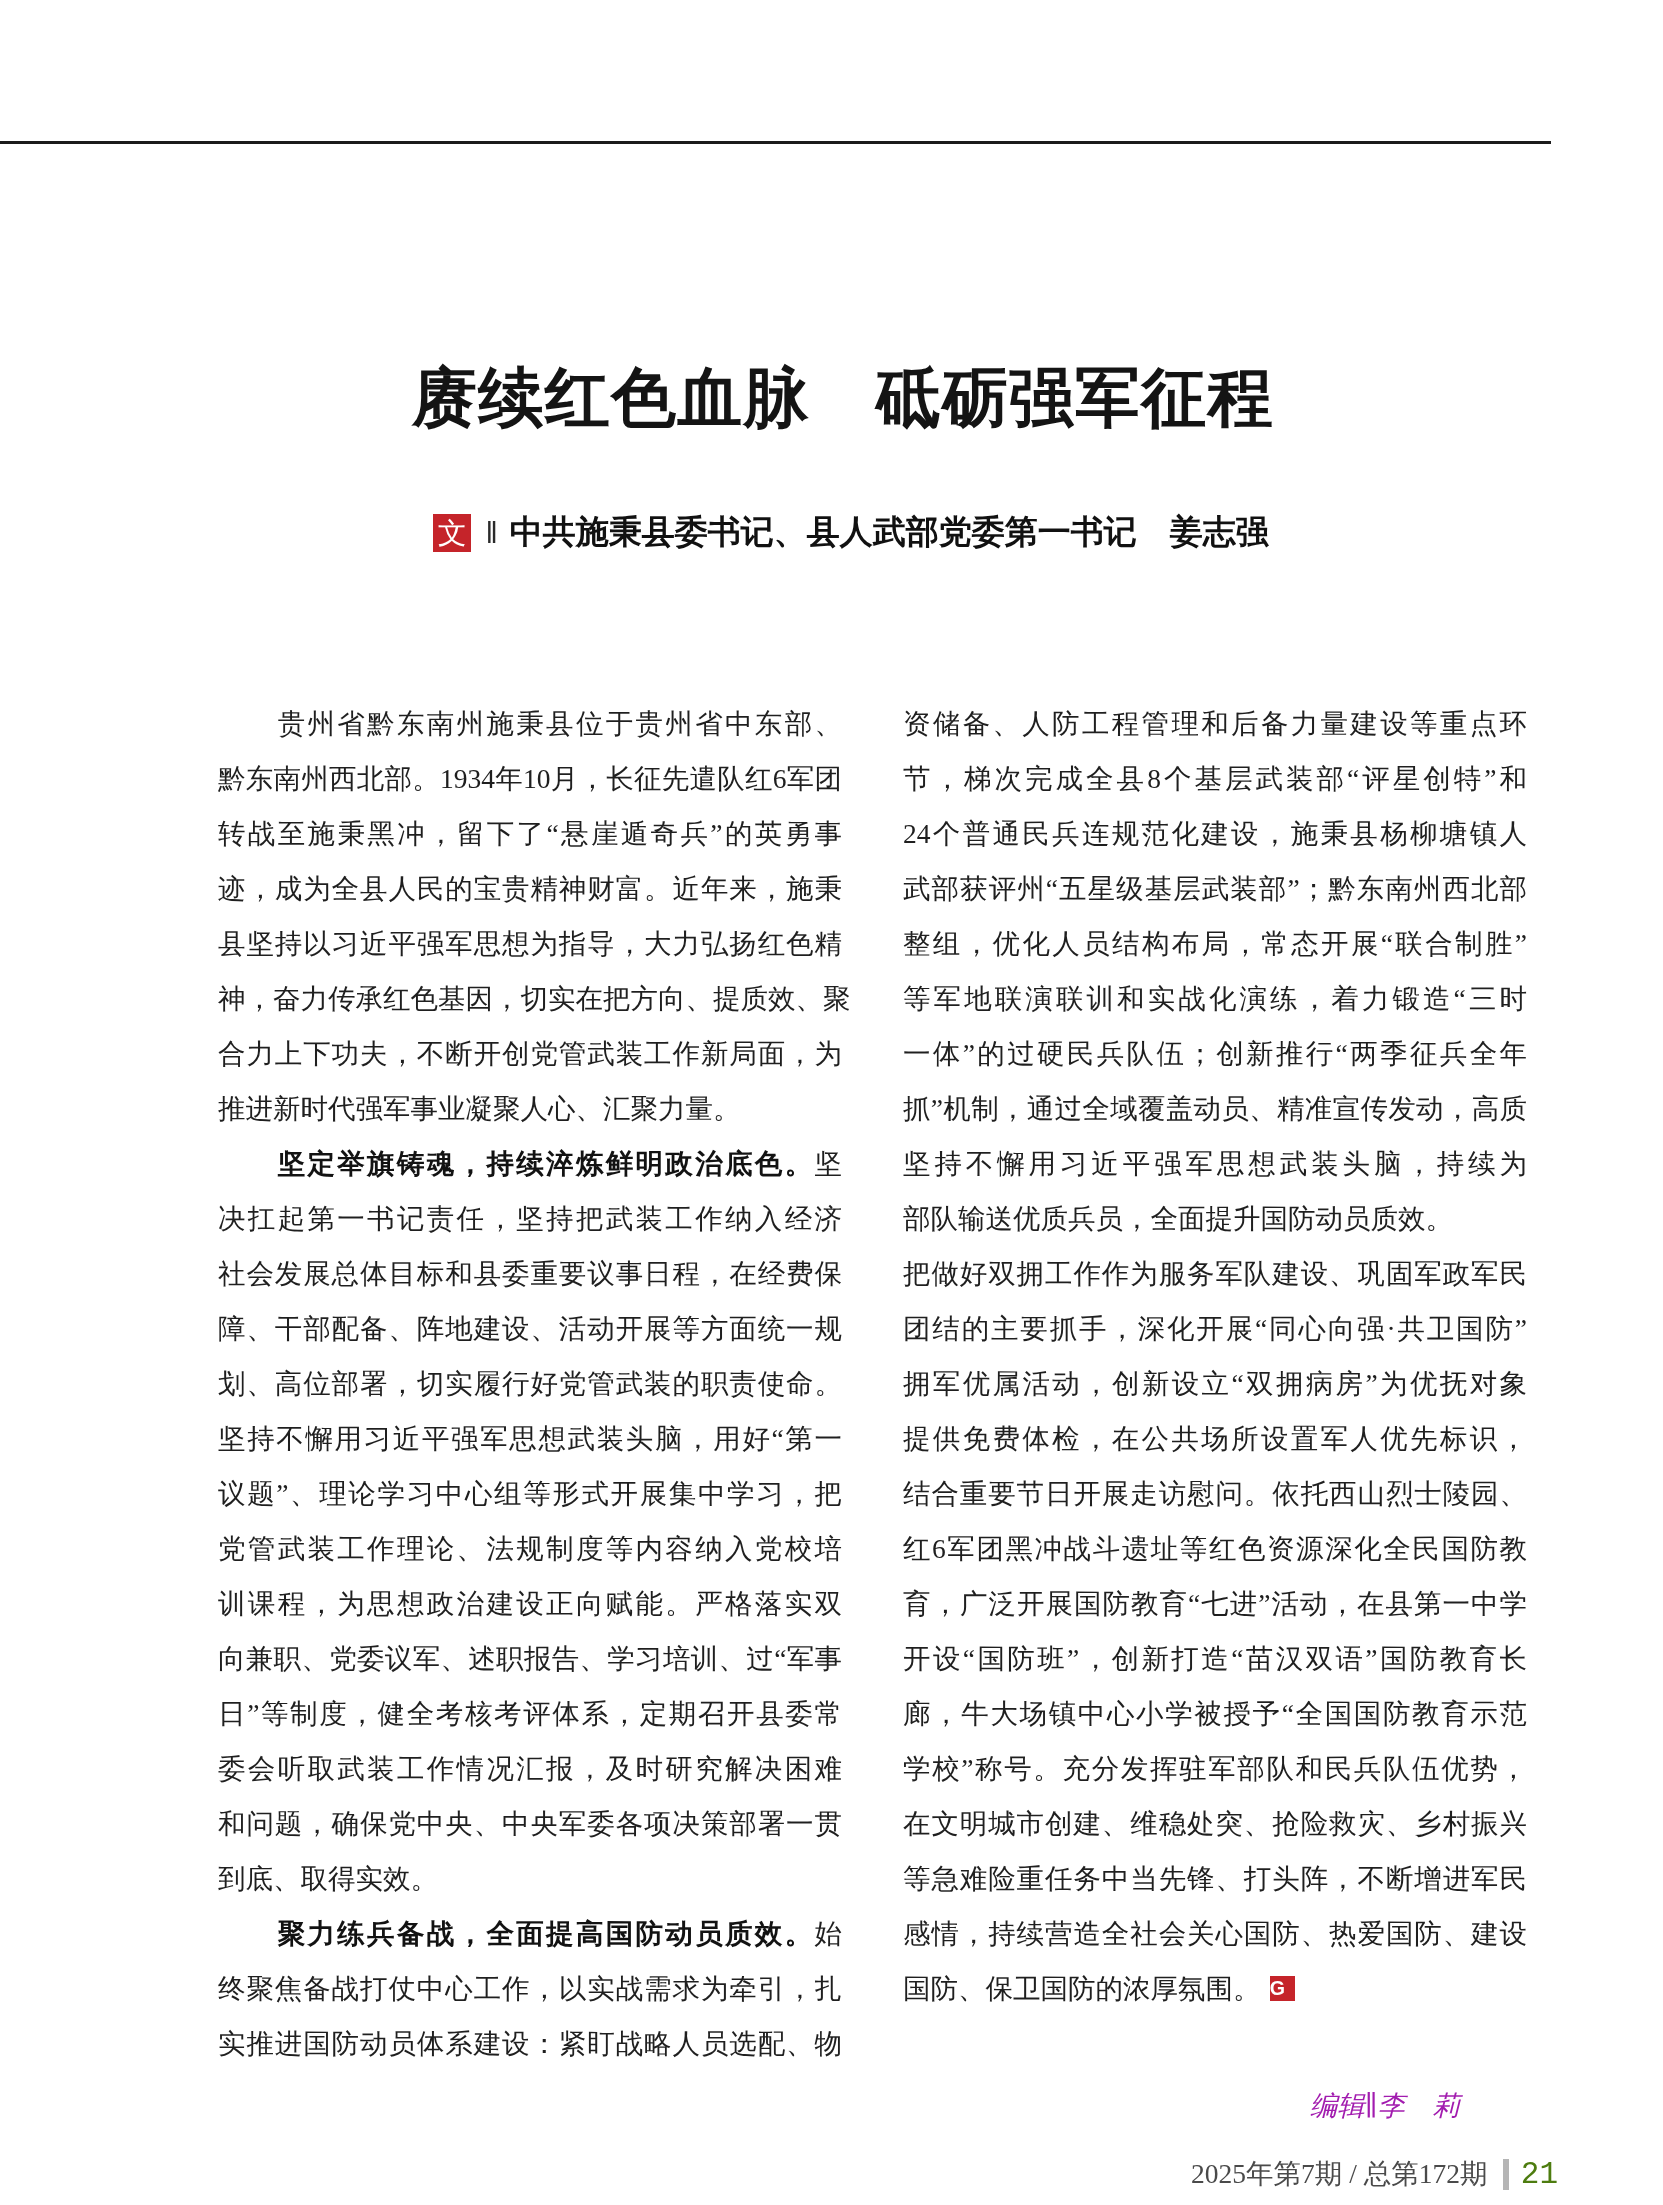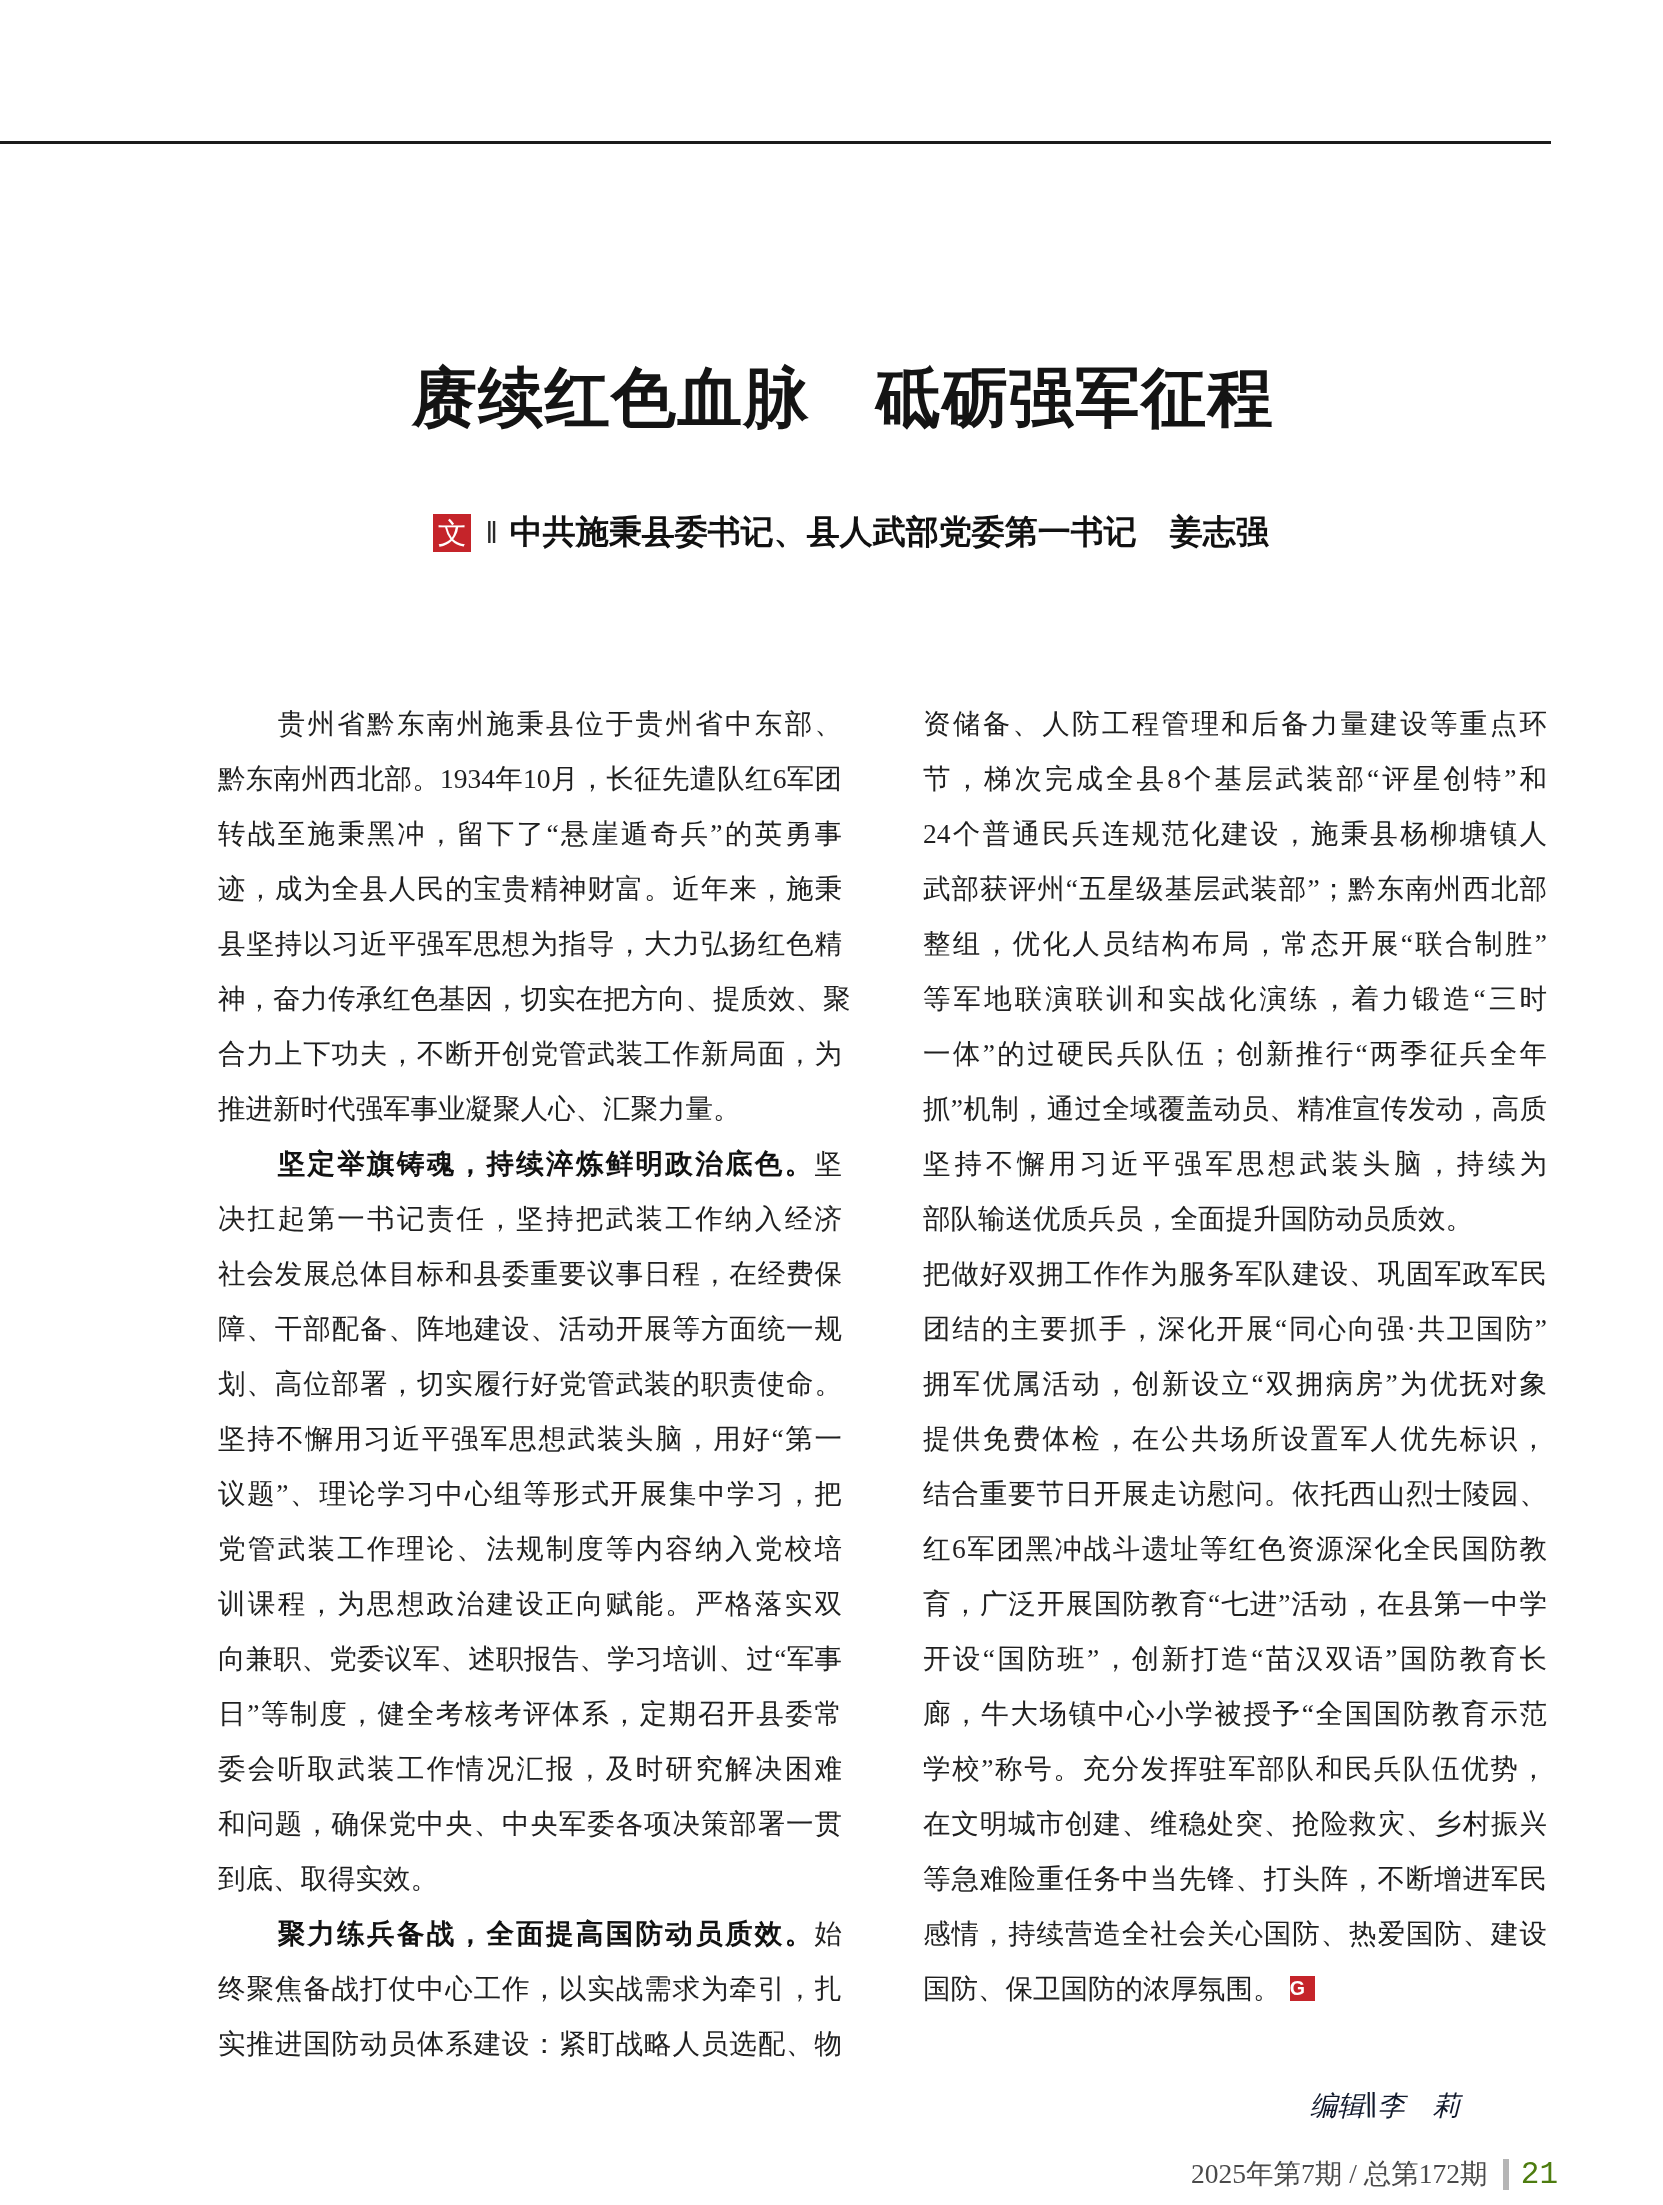--- a/index.html
+++ b/index.html
@@ -60,21 +60,21 @@
     color: #111111;
     white-space: nowrap;
   }
   .column {
     position: absolute;
     top: 696px;
     width: 624px;
     margin-left: 23px;
   }
   .column.left  { left: 195px; }
-  .column.right { left: 900px; }
+  .column.right { left: 880px; }
   .line {
     height: 55px;
     line-height: 55px;
     font-size: 27.5px;
     text-align: justify;
     text-align-last: justify;
     text-justify: inter-ideograph;
     white-space: nowrap;
     color: #1f1f1f;
   }
@@ -97,21 +97,21 @@
     text-align: center;
     vertical-align: 2.6px;
   }
   .editor-credit {
     position: absolute;
     top: 2088px;
     right: 204px;
     font-family: "Liberation Serif", "DejaVu Serif", serif;
     font-style: italic;
     font-size: 27.5px;
-    color: #0f172a;
+    color: #a21caf;
     white-space: nowrap;
   }
   .issue-row {
     position: absolute;
     top: 2156px;
     right: 106px;
     display: flex;
     align-items: center;
     white-space: nowrap;
   }

